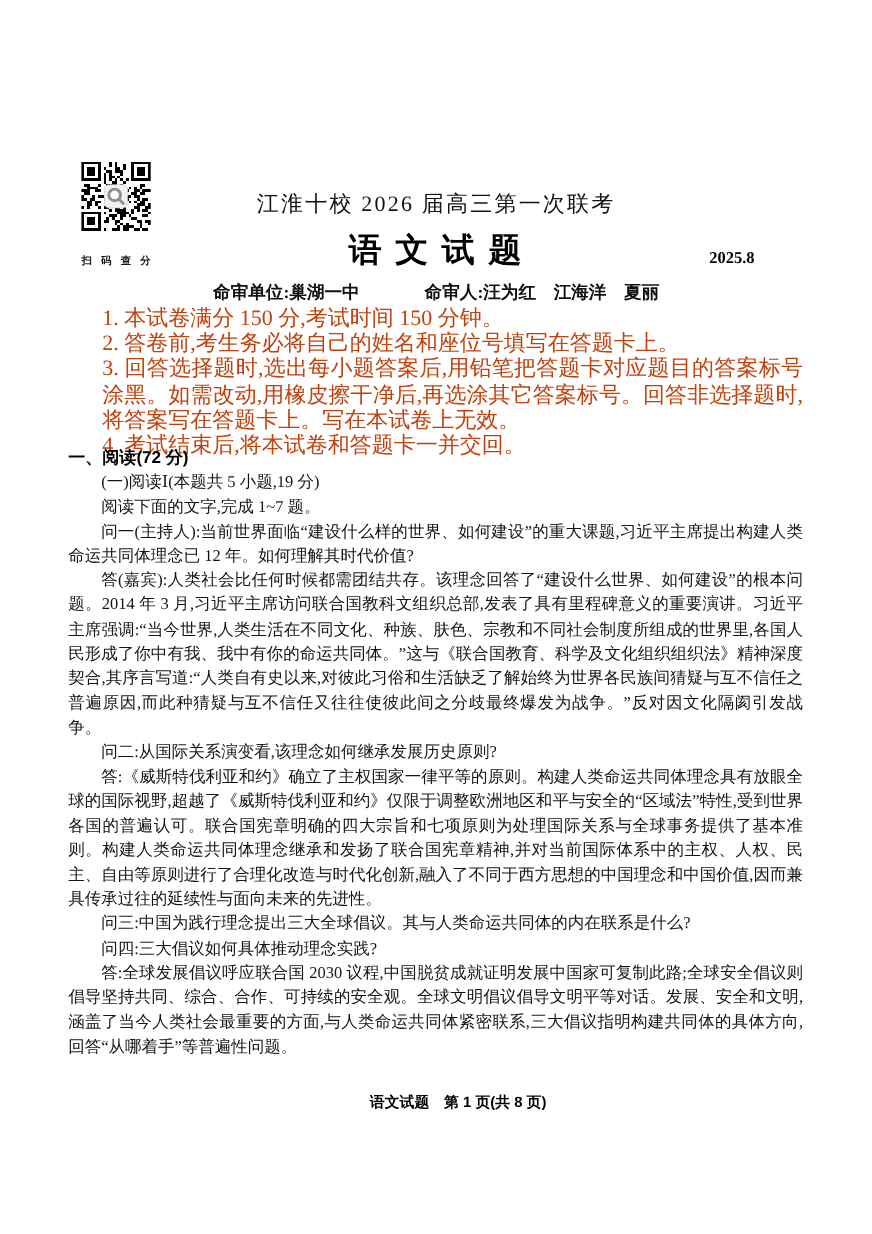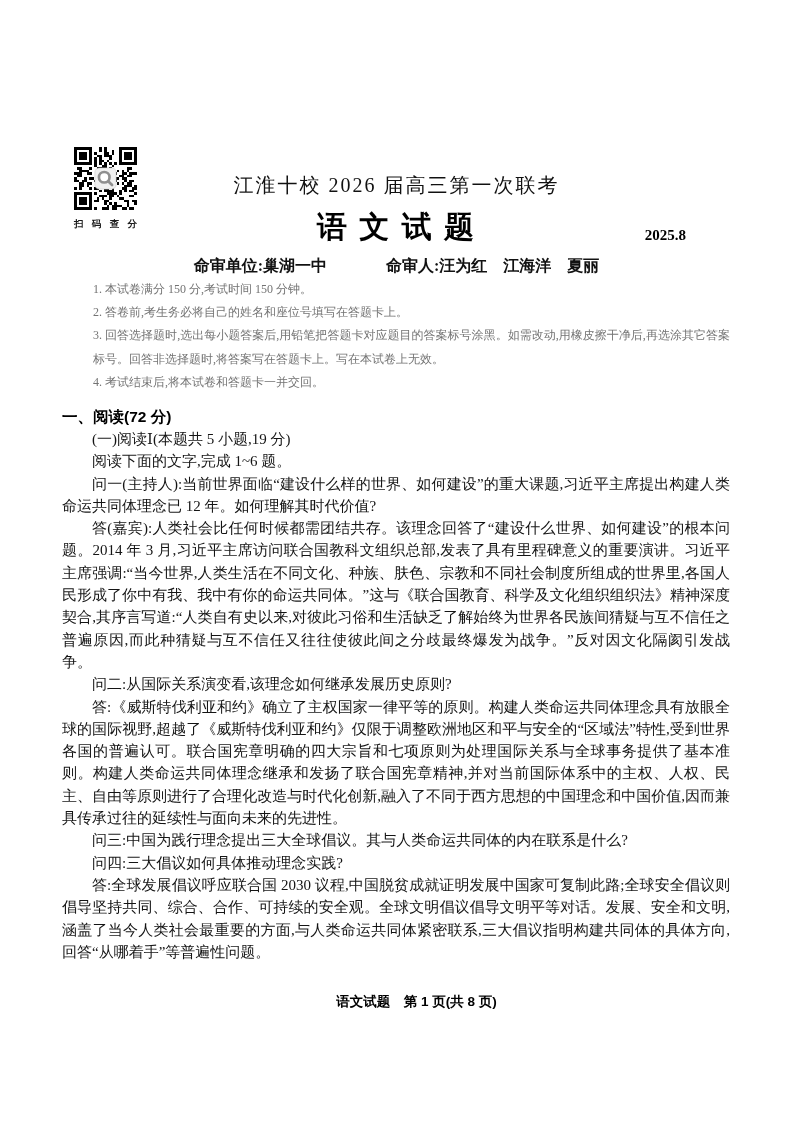--- a/index.html
+++ b/index.html
@@ -10,21 +10,21 @@
     height: 1122px;
     background: #ffffff;
     color: #141414;
     font-family: "Liberation Serif", "DejaVu Serif", serif;
     overflow: hidden;
   }
   
   .qr-block { position: absolute; left: 74px; top: 147px; width: 63px; }
   .qr-svg { display: block; width: 63px; height: 63px; }
   .qr-caption {
-    margin-top: 8px;
+    margin-top: 21px;
     width: 63px;
     font-family: Liberation Sans, sans-serif;
     font-weight: bold;
     font-size: 9.5px;
     color: #1a1a1a;
     text-align: justify;
     text-align-last: justify;
     white-space: normal;
   }
   
@@ -47,22 +47,22 @@
     text-align: center; font-weight: bold; font-size: 16px; color: #111;
   }
   .examiners .reviewers { margin-left: 59px; }
   
   .notice { position: absolute; left: 62px; top: 278px; width: 668px; }
   .notice-heading {
     font-family: "Liberation Sans", "DejaVu Sans", sans-serif;
     font-weight: bold; font-size: 16px; line-height: 24px; color: #000;
   }
   .notice-item {
-    margin-left: 31px; font-size: 12px; line-height: 23.2px;
-    text-align: justify; color: #737373;
+    margin-left: 31px; font-size: 20px; line-height: 23.2px;
+    text-align: justify; color: #c2410c;
   }
   
   .reading {
     position: absolute; left: 62px; top: 405px; width: 668px;
     font-size: 15px; line-height: 22.3px; color: #141414;
   }
   .section-heading {
     font-family: "Liberation Sans", "DejaVu Sans", sans-serif;
     font-weight: bold; font-size: 15.5px; line-height: 23px; color: #000;
   }
@@ -395,21 +395,21 @@
   <div class="notice">
     <div class="notice-item">1. 本试卷满分 150 分,考试时间 150 分钟。</div>
     <div class="notice-item">2. 答卷前,考生务必将自己的姓名和座位号填写在答题卡上。</div>
     <div class="notice-item">3. 回答选择题时,选出每小题答案后,用铅笔把答题卡对应题目的答案标号涂黑。如需改动,用橡皮擦干净后,再选涂其它答案标号。回答非选择题时,将答案写在答题卡上。写在本试卷上无效。</div>
     <div class="notice-item">4. 考试结束后,将本试卷和答题卡一并交回。</div>
   </div>
 
   <div class="reading">
     <div class="section-heading">一、阅读(72 分)</div>
     <p>(一)阅读Ⅰ(本题共 5 小题,19 分)</p>
-    <p>阅读下面的文字,完成 1~6 题。</p>
+    <p>阅读下面的文字,完成 1~7 题。</p>
     <p>问一(主持人):当前世界面临“建设什么样的世界、如何建设”的重大课题,习近平主席提出构建人类命运共同体理念已 12 年。如何理解其时代价值?</p>
     <p>答(嘉宾):人类社会比任何时候都需团结共存。该理念回答了“建设什么世界、如何建设”的根本问题。2014 年 3 月,习近平主席访问联合国教科文组织总部,发表了具有里程碑意义的重要演讲。习近平主席强调:“当今世界,人类生活在不同文化、种族、肤色、宗教和不同社会制度所组成的世界里,各国人民形成了你中有我、我中有你的命运共同体。”这与《联合国教育、科学及文化组织组织法》精神深度契合,其序言写道:“人类自有史以来,对彼此习俗和生活缺乏了解始终为世界各民族间猜疑与互不信任之普遍原因,而此种猜疑与互不信任又往往使彼此间之分歧最终爆发为战争。”反对因文化隔阂引发战争。</p>
     <p>问二:从国际关系演变看,该理念如何继承发展历史原则?</p>
     <p>答:《威斯特伐利亚和约》确立了主权国家一律平等的原则。构建人类命运共同体理念具有放眼全球的国际视野,超越了《威斯特伐利亚和约》仅限于调整欧洲地区和平与安全的“区域法”特性,受到世界各国的普遍认可。联合国宪章明确的四大宗旨和七项原则为处理国际关系与全球事务提供了基本准则。构建人类命运共同体理念继承和发扬了联合国宪章精神,并对当前国际体系中的主权、人权、民主、自由等原则进行了合理化改造与时代化创新,融入了不同于西方思想的中国理念和中国价值,因而兼具传承过往的延续性与面向未来的先进性。</p>
     <p>问三:中国为践行理念提出三大全球倡议。其与人类命运共同体的内在联系是什么?</p>
     <p>问四:三大倡议如何具体推动理念实践?</p>
     <p>答:全球发展倡议呼应联合国 2030 议程,中国脱贫成就证明发展中国家可复制此路;全球安全倡议则倡导坚持共同、综合、合作、可持续的安全观。全球文明倡议倡导文明平等对话。发展、安全和文明,涵盖了当今人类社会最重要的方面,与人类命运共同体紧密联系,三大倡议指明构建共同体的具体方向,回答“从哪着手”等普遍性问题。</p>
   </div>
 
   <div class="page-footer">语文试题　第 1 页(共 8 页)</div>

